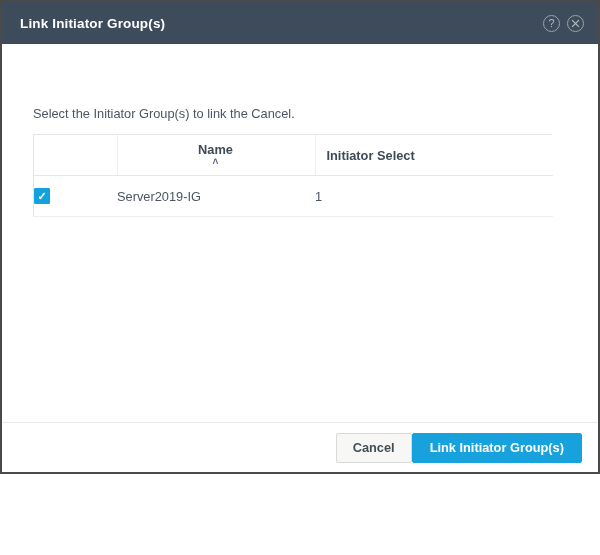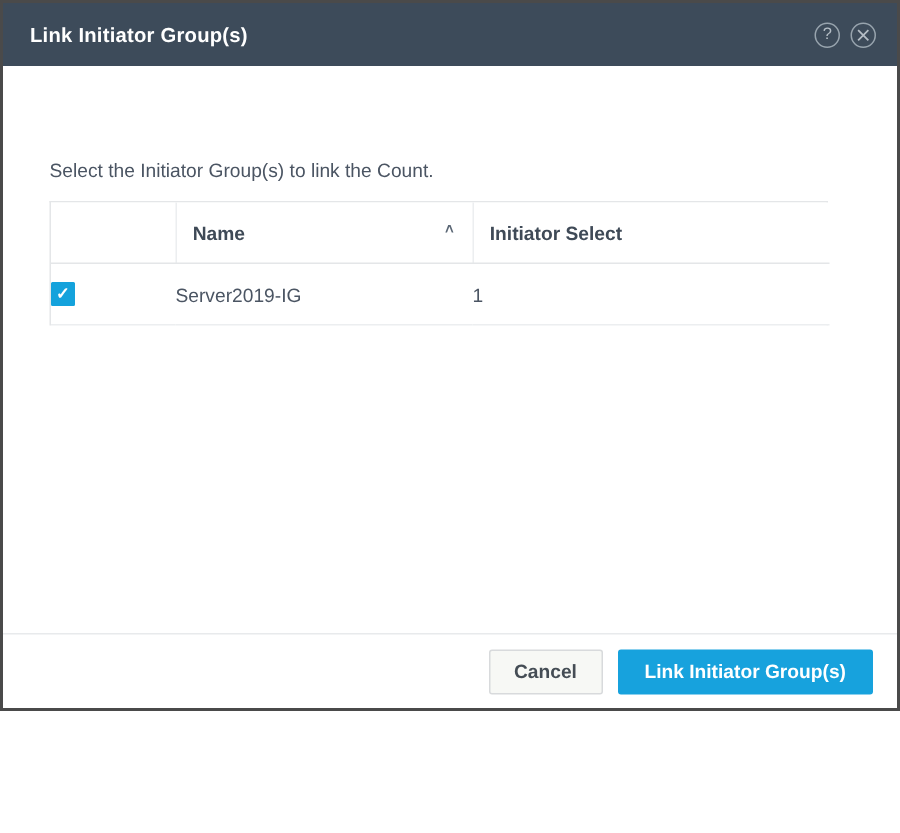--- a/index.html
+++ b/index.html
@@ -115,20 +115,21 @@
     vertical-align: middle;
   }
   th.th-check { border-right: 1px solid #eceef0; }
   th.th-name  { border-right: 1px solid #eceef0; }
 
   .th-name-inner {
     display: flex;
     align-items: center;
     justify-content: space-between;
     padding: 0 12px 0 11px;
+    flex-direction: column;
   }
   .sort-caret {
     color: #5b6775;
     font-size: 10px;
     line-height: 1;
     margin-bottom: 2px;
   }
   .th-count-inner { padding-left: 11px; }
 
   table.grid tbody td {
@@ -175,21 +176,20 @@
 
   
   .modal-footer {
     flex: 0 0 50px;
     height: 50px;
     border-top: 1px solid #e8eaec;
     display: flex;
     align-items: center;
     justify-content: flex-end;
     padding-right: 16px;
-    gap: 10px;
     box-sizing: border-box;
     background: #ffffff;
   }
   .btn {
     font-family: "Liberation Sans", sans-serif;
     font-size: 12.8px;
     font-weight: bold;
     border-radius: 2px;
     cursor: pointer;
     box-sizing: border-box;
@@ -227,21 +227,21 @@
         <svg width="9" height="9" viewBox="0 0 10 10" aria-hidden="true">
           <line x1="1.2" y1="1.2" x2="8.8" y2="8.8" stroke="#b5bec6" stroke-width="1.3"></line>
           <line x1="8.8" y1="1.2" x2="1.2" y2="8.8" stroke="#b5bec6" stroke-width="1.3"></line>
         </svg>
       </div>
     </div>
   </div>
 
   <div class="modal-body">
 
-    <div class="instruction">Select the Initiator Group(s) to link the Count.</div>
+    <div class="instruction">Select the Initiator Group(s) to link the Cancel.</div>
 
     <div class="table-wrap">
       <table class="grid">
         <colgroup>
           <col class="c-check">
             <col class="c-name">
             <col class="c-count">
         </colgroup>
         <thead>
           <tr>

